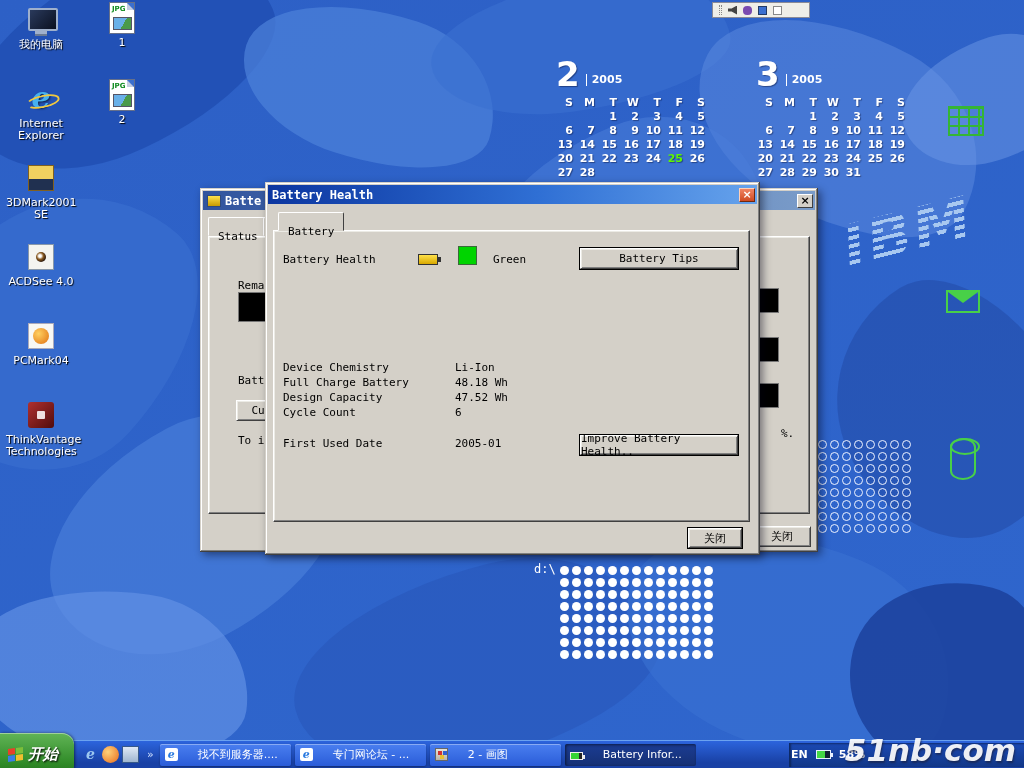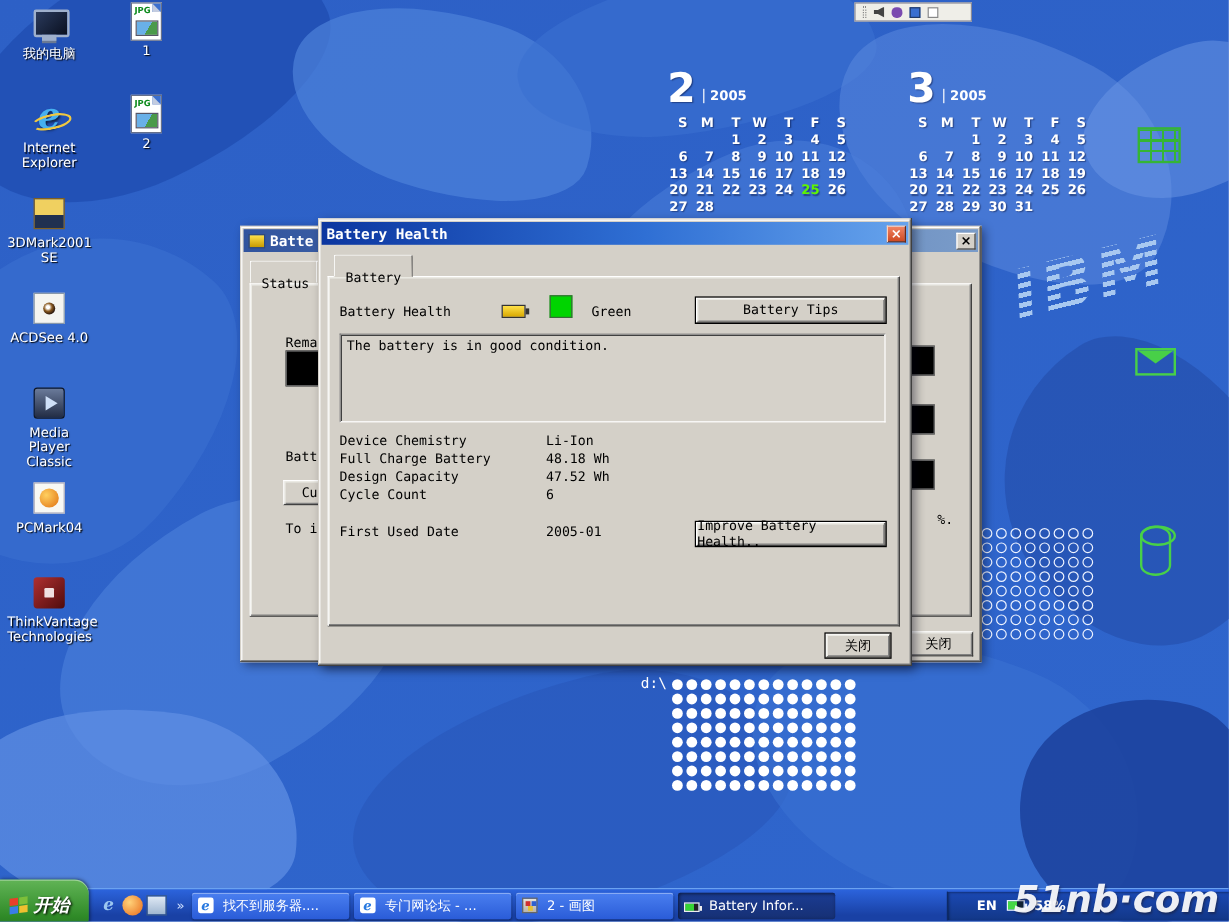--- a/index.html
+++ b/index.html
@@ -142,30 +142,30 @@
   .flag i{width:7px;height:6px;display:block;}
   .flag i:nth-child(1){background:#e8402a;} .flag i:nth-child(2){background:#7dbf3a;}
   .flag i:nth-child(3){background:#3a7de8;} .flag i:nth-child(4){background:#f0c030;}
   #quick-launch{display:flex;align-items:center;gap:3px;padding:0 4px 0 8px;}
   .ql{width:17px;height:17px;position:relative;cursor:pointer;flex:none;}
   .ql-ie::before{content:"e";position:absolute;inset:0;text-align:center;font:bold italic 14px "DejaVu Serif",serif;color:#9cc7f0;}
   .ql-media{background:radial-gradient(circle at 35% 35%,#ffd27a,#e86a1a);border-radius:50%;}
   .ql-desktop{background:linear-gradient(#dfe9f5,#9fb6d0);border:1px solid #37598a;}
   #ql-chevron{color:#cfe0ff;font-size:11px;padding:0 4px;cursor:pointer;}
   #task-buttons{display:flex;align-items:center;height:28px;}
-  .task-btn{width:131px;height:22px;margin:0 2px;border-radius:2px;background:linear-gradient(#4a7ff0,#2a5cd8);box-shadow:inset 0 1px 0 rgba(255,255,255,.35),0 1px 2px rgba(0,0,0,.3);display:flex;align-items:center;gap:8px;padding:0 5px;color:#fff;font-size:11px;white-space:nowrap;overflow:hidden;cursor:pointer;}
+  .task-btn{width:131px;height:22px;margin:0 2px;border-radius:2px;background:linear-gradient(#4a7ff0,#2a5cd8);box-shadow:inset 0 1px 0 rgba(255,255,255,.35),0 1px 2px rgba(0,0,0,.3);display:flex;align-items:center;gap:20px;padding:0 5px;color:#fff;font-size:11px;white-space:nowrap;overflow:hidden;cursor:pointer;}
   .task-btn.active{background:linear-gradient(#1b3c93,#163074);box-shadow:inset 1px 1px 3px rgba(0,0,0,.55);}
   .tb-icon{width:13px;height:13px;flex:none;position:relative;}
   .tb-ie{background:#fff;border-radius:2px;}
   .tb-ie::before{content:"e";position:absolute;inset:0;text-align:center;font:bold italic 11px "DejaVu Serif",serif;color:#2a7ae0;line-height:13px;}
   .tb-paint{background:linear-gradient(#e8e4da,#b8b4aa);border:1px solid #666;}
   .tb-paint::before{content:"";position:absolute;left:2px;top:2px;width:4px;height:4px;background:#d03030;box-shadow:5px 0 0 #3060d0,2px 4px 0 #e8c030;}
   .tb-battery{height:8px;margin-top:2px;border:1px solid #eee;background:linear-gradient(90deg,#35d435 70%,#222 70%);}
   .tb-battery::after{content:"";position:absolute;right:-3px;top:2px;width:2px;height:4px;background:#eee;}
-  #tray{margin-left:auto;height:24px;width:235px;display:flex;align-items:center;gap:8px;padding:0 10px 0 24px;background:linear-gradient(#1b49b4,#123787);box-shadow:inset 1px 1px 2px rgba(0,0,0,.4);border-left:1px solid #0d2a66;}
+  #tray{margin-left:auto;height:24px;width:235px;display:flex;align-items:center;gap:8px;padding:0 10px 0 1px;background:linear-gradient(#1b49b4,#123787);box-shadow:inset 1px 1px 2px rgba(0,0,0,.4);border-left:1px solid #0d2a66;}
   #tray-lang{color:#fff;font-size:11px;font-weight:bold;cursor:pointer;}
   .tray-batt-icon{width:15px;height:9px;border:1px solid #e8f0ff;background:linear-gradient(90deg,#45d845 60%,#123 60%);position:relative;cursor:pointer;}
   .tray-batt-icon::after{content:"";position:absolute;right:-3px;top:2px;width:2px;height:4px;background:#e8f0ff;}
   #tray-batt{color:#fff;font-size:11px;font-weight:bold;}
   #watermark{position:absolute;right:8px;bottom:0;z-index:60;font:bold italic 31px "DejaVu Sans",sans-serif;color:rgba(255,255,255,.92);text-shadow:1px 2px 2px rgba(30,30,50,.55);pointer-events:none;}
 </style>
 </head>
 <body>
 
 <div class="leaf l1"></div>
@@ -488,24 +488,20 @@
       <div class="glyph threedmark"></div>
       <div class="desk-label">3DMark2001 SE</div>
     </div>
 
     <div class="desk-item">
       <div class="glyph acdsee"></div>
       <div class="desk-label">ACDSee 4.0</div>
     </div>
 
 
-    <div class="desk-item">
-      <div class="glyph mpc"></div>
-      <div class="desk-label">Media Player Classic</div>
-    </div>
 
     <div class="desk-item">
       <div class="glyph pcmark"></div>
       <div class="desk-label">PCMark04</div>
     </div>
 
     <div class="desk-item">
       <div class="glyph thinkvantage"></div>
       <div class="desk-label">ThinkVantage Technologies</div>
     </div>
@@ -560,21 +556,20 @@
       </span>
   </div>
   <div class="client">
     <div class="tab" id="bh-tab">Battery</div>
     <div class="tabpanel" id="bh-panel"></div>
     <span class="lbl" id="bh-row-label">Battery Health</span>
     <span id="bh-batt-icon"></span>
     <span id="bh-green-box"></span>
     <span class="lbl" id="bh-green-text">Green</span>
     <div class="btn btn-default" id="bh-tips">Battery Tips</div>
-    <div class="sunkbox" id="bh-cond">The battery is in good condition.</div>
     <div id="bh-specs">
 
         <div class="spec-row">
           <span class="spec-label">Device Chemistry</span>
           <span class="spec-value">Li-Ion</span>
         </div>
 
         <div class="spec-row">
           <span class="spec-label">Full Charge Battery</span>
           <span class="spec-value">48.18 Wh</span>

